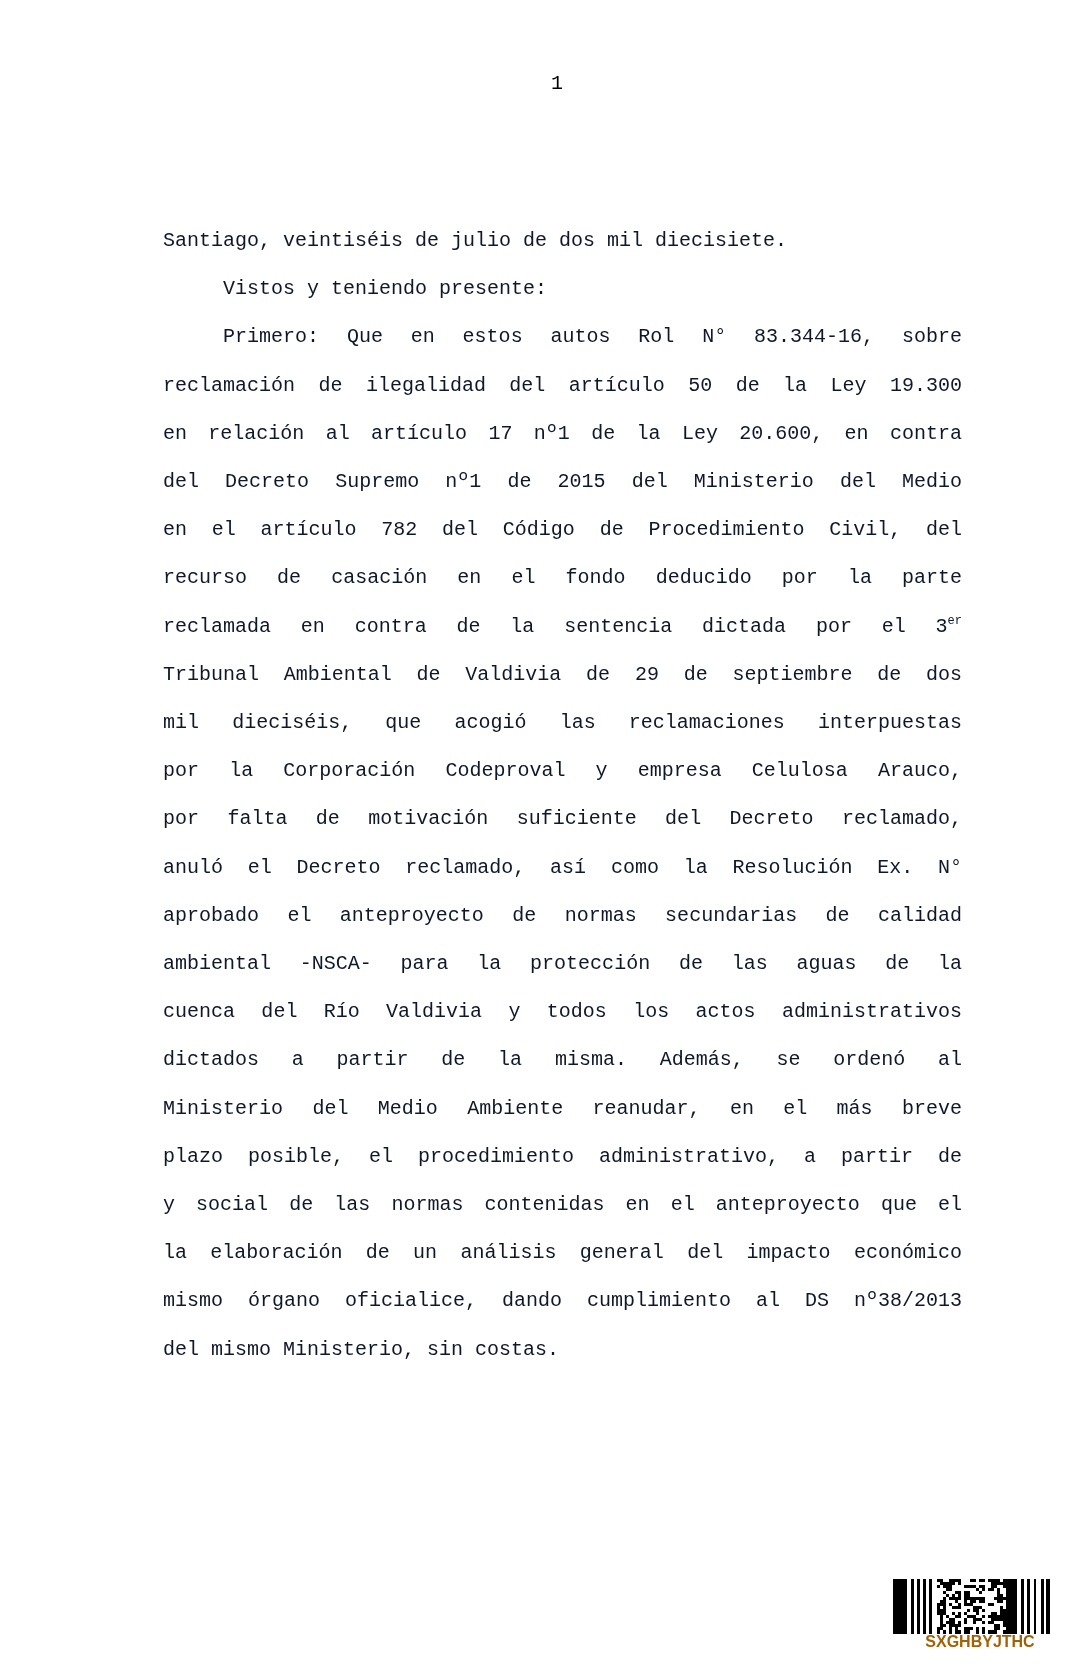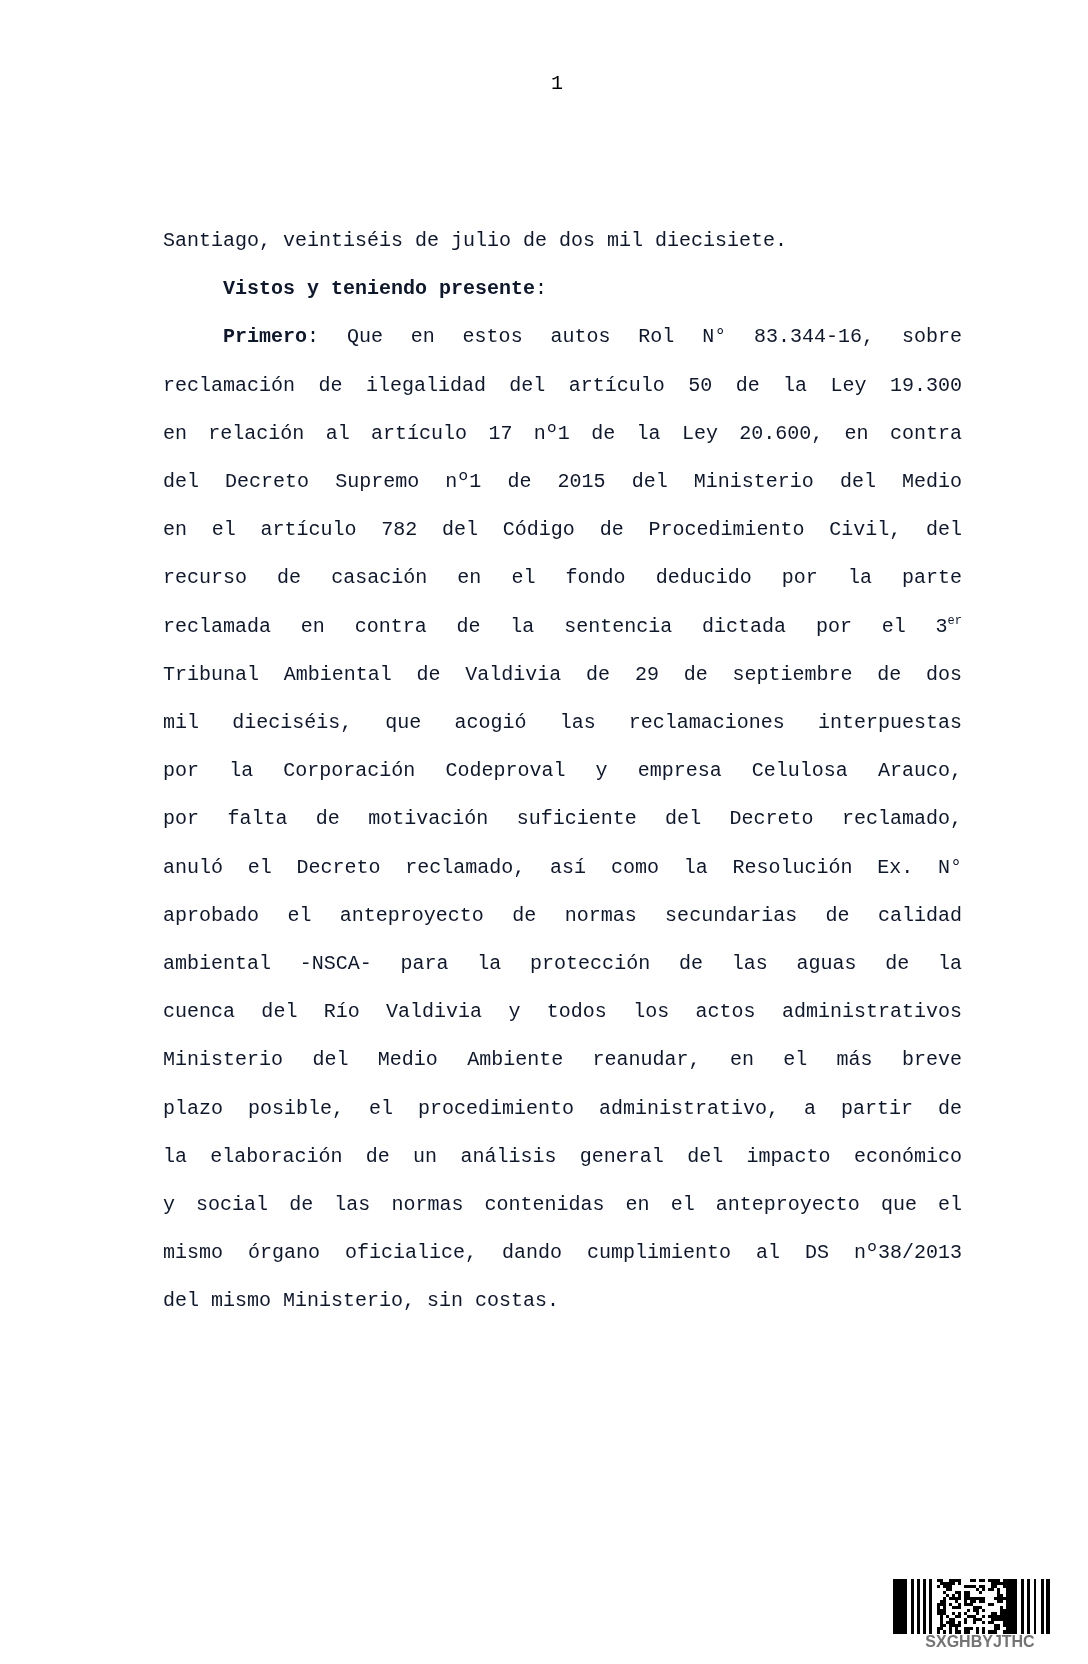--- a/index.html
+++ b/index.html
@@ -27,35 +27,35 @@
     position: absolute;
     left: 163px; top: 217px; width: 799px;
     font-family: "Liberation Mono", monospace;
     font-size: 20px;
     line-height: 48.2px;
     color: #0f172a;
   }
   .line { text-align: left; }
   .line.j { text-align: justify; text-align-last: justify; }
   .line.ind { padding-left: 60px; }
-  .b { font-weight: bold; }
+  .b { font-weight: normal; }
   .sup { font-size: 12px; vertical-align: 8px; line-height: 0; }
   .barcode-wrap {
     position: absolute; left: 893px; top: 1579px;
     width: 157px; height: 70px;
   }
   .barcode-wrap svg { display: block; }
   .barcode-label {
     position: absolute; left: 17px; top: 56px; width: 140px;
     text-align: center;
     font-family: "Liberation Sans", sans-serif;
     font-weight: bold;
     font-size: 16px; line-height: 14px;
     letter-spacing: 0px;
-    color: #737373;
+    color: #a16207;
     white-space: nowrap;
   }
 </style>
 </head>
 <body>
 
 <div class="page">
 
   <div class="page-number">1</div>
 
@@ -70,24 +70,25 @@
       <div class="line j"><span>recurso de casación en el fondo deducido por la parte</span></div>
       <div class="line j"><span>reclamada en contra de la sentencia dictada por el 3</span><span class="sup">er</span></div>
       <div class="line j"><span>Tribunal Ambiental de Valdivia de 29 de septiembre de dos</span></div>
       <div class="line j"><span>mil dieciséis, que acogió las reclamaciones interpuestas</span></div>
       <div class="line j"><span>por la Corporación Codeproval y empresa Celulosa Arauco,</span></div>
       <div class="line j"><span>por falta de motivación suficiente del Decreto reclamado,</span></div>
       <div class="line j"><span>anuló el Decreto reclamado, así como la Resolución Ex. N°</span></div>
       <div class="line j"><span>aprobado el anteproyecto de normas secundarias de calidad</span></div>
       <div class="line j"><span>ambiental -NSCA- para la protección de las aguas de la</span></div>
       <div class="line j"><span>cuenca del Río Valdivia y todos los actos administrativos</span></div>
+      <div class="line j"><span>dictados a partir de la misma. Además, se ordenó al</span></div>
       <div class="line j"><span>Ministerio del Medio Ambiente reanudar, en el más breve</span></div>
       <div class="line j"><span>plazo posible, el procedimiento administrativo, a partir de</span></div>
+      <div class="line j"><span>y social de las normas contenidas en el anteproyecto que el</span></div>
       <div class="line j"><span>la elaboración de un análisis general del impacto económico</span></div>
-      <div class="line j"><span>y social de las normas contenidas en el anteproyecto que el</span></div>
       <div class="line j"><span>mismo órgano oficialice, dando cumplimiento al DS nº38/2013</span></div>
       <div class="line"><span>del mismo Ministerio, sin costas.</span></div>
     </div>
 
   <div class="barcode-wrap">
     <svg width="157" height="55" viewBox="0 0 157 55" shape-rendering="crispEdges">
 
       <rect x="0" y="0" width="14" height="55" fill="#000"></rect>
       <rect x="18" y="0" width="3" height="55" fill="#000"></rect>
       <rect x="24" y="0" width="3" height="55" fill="#000"></rect>

